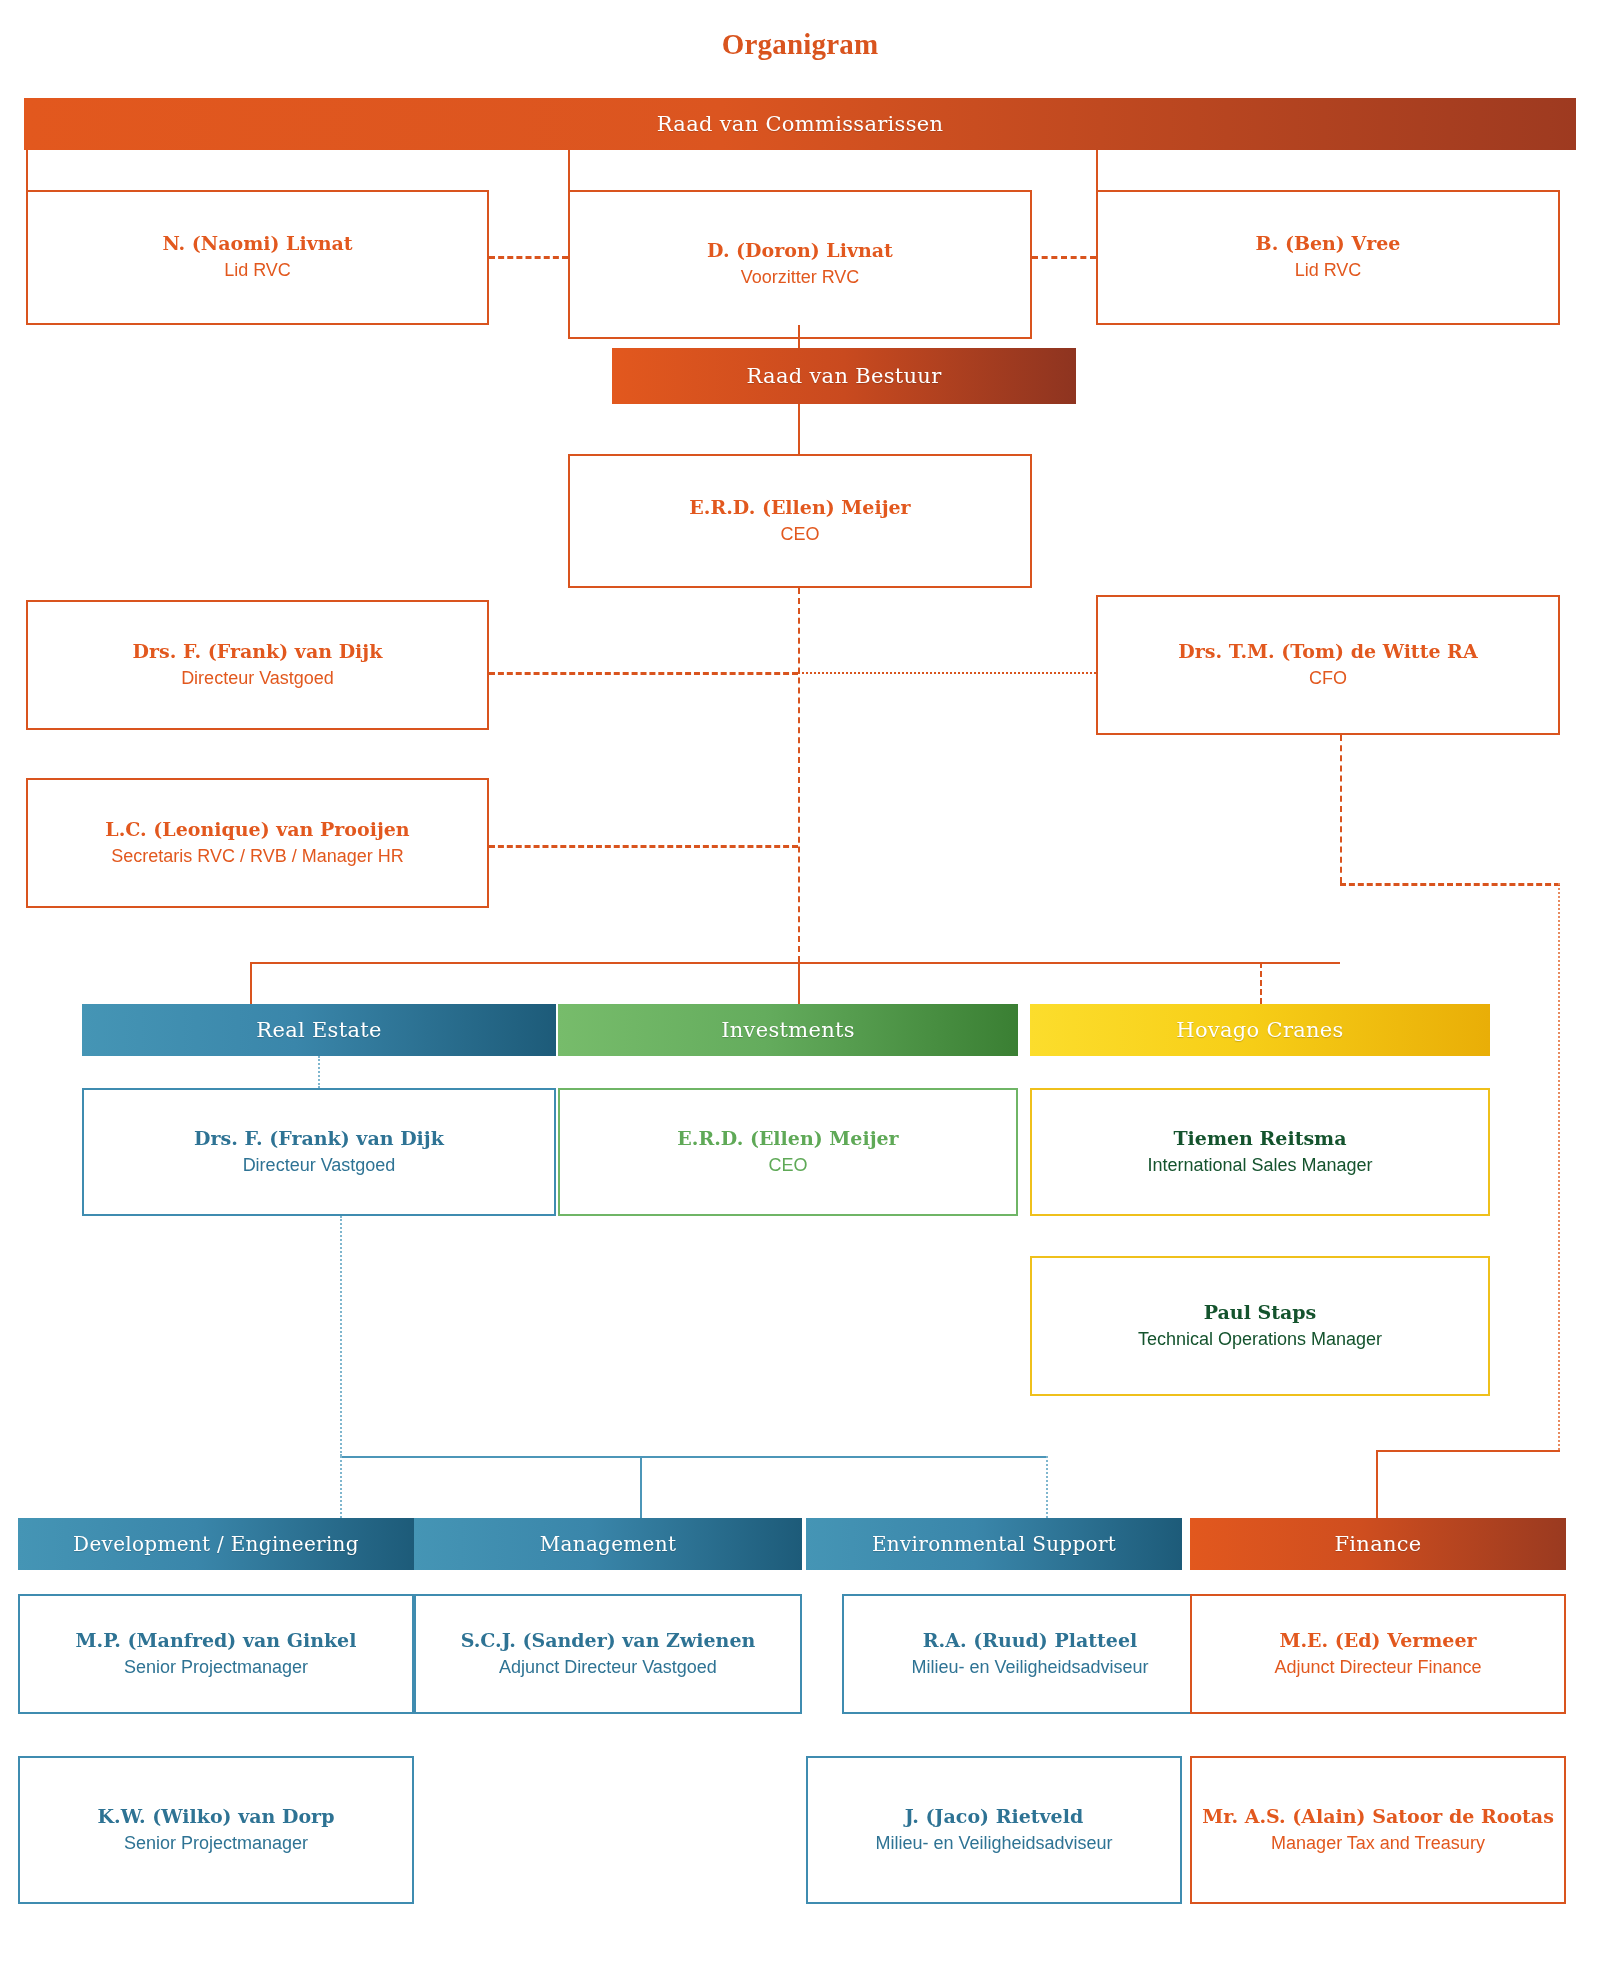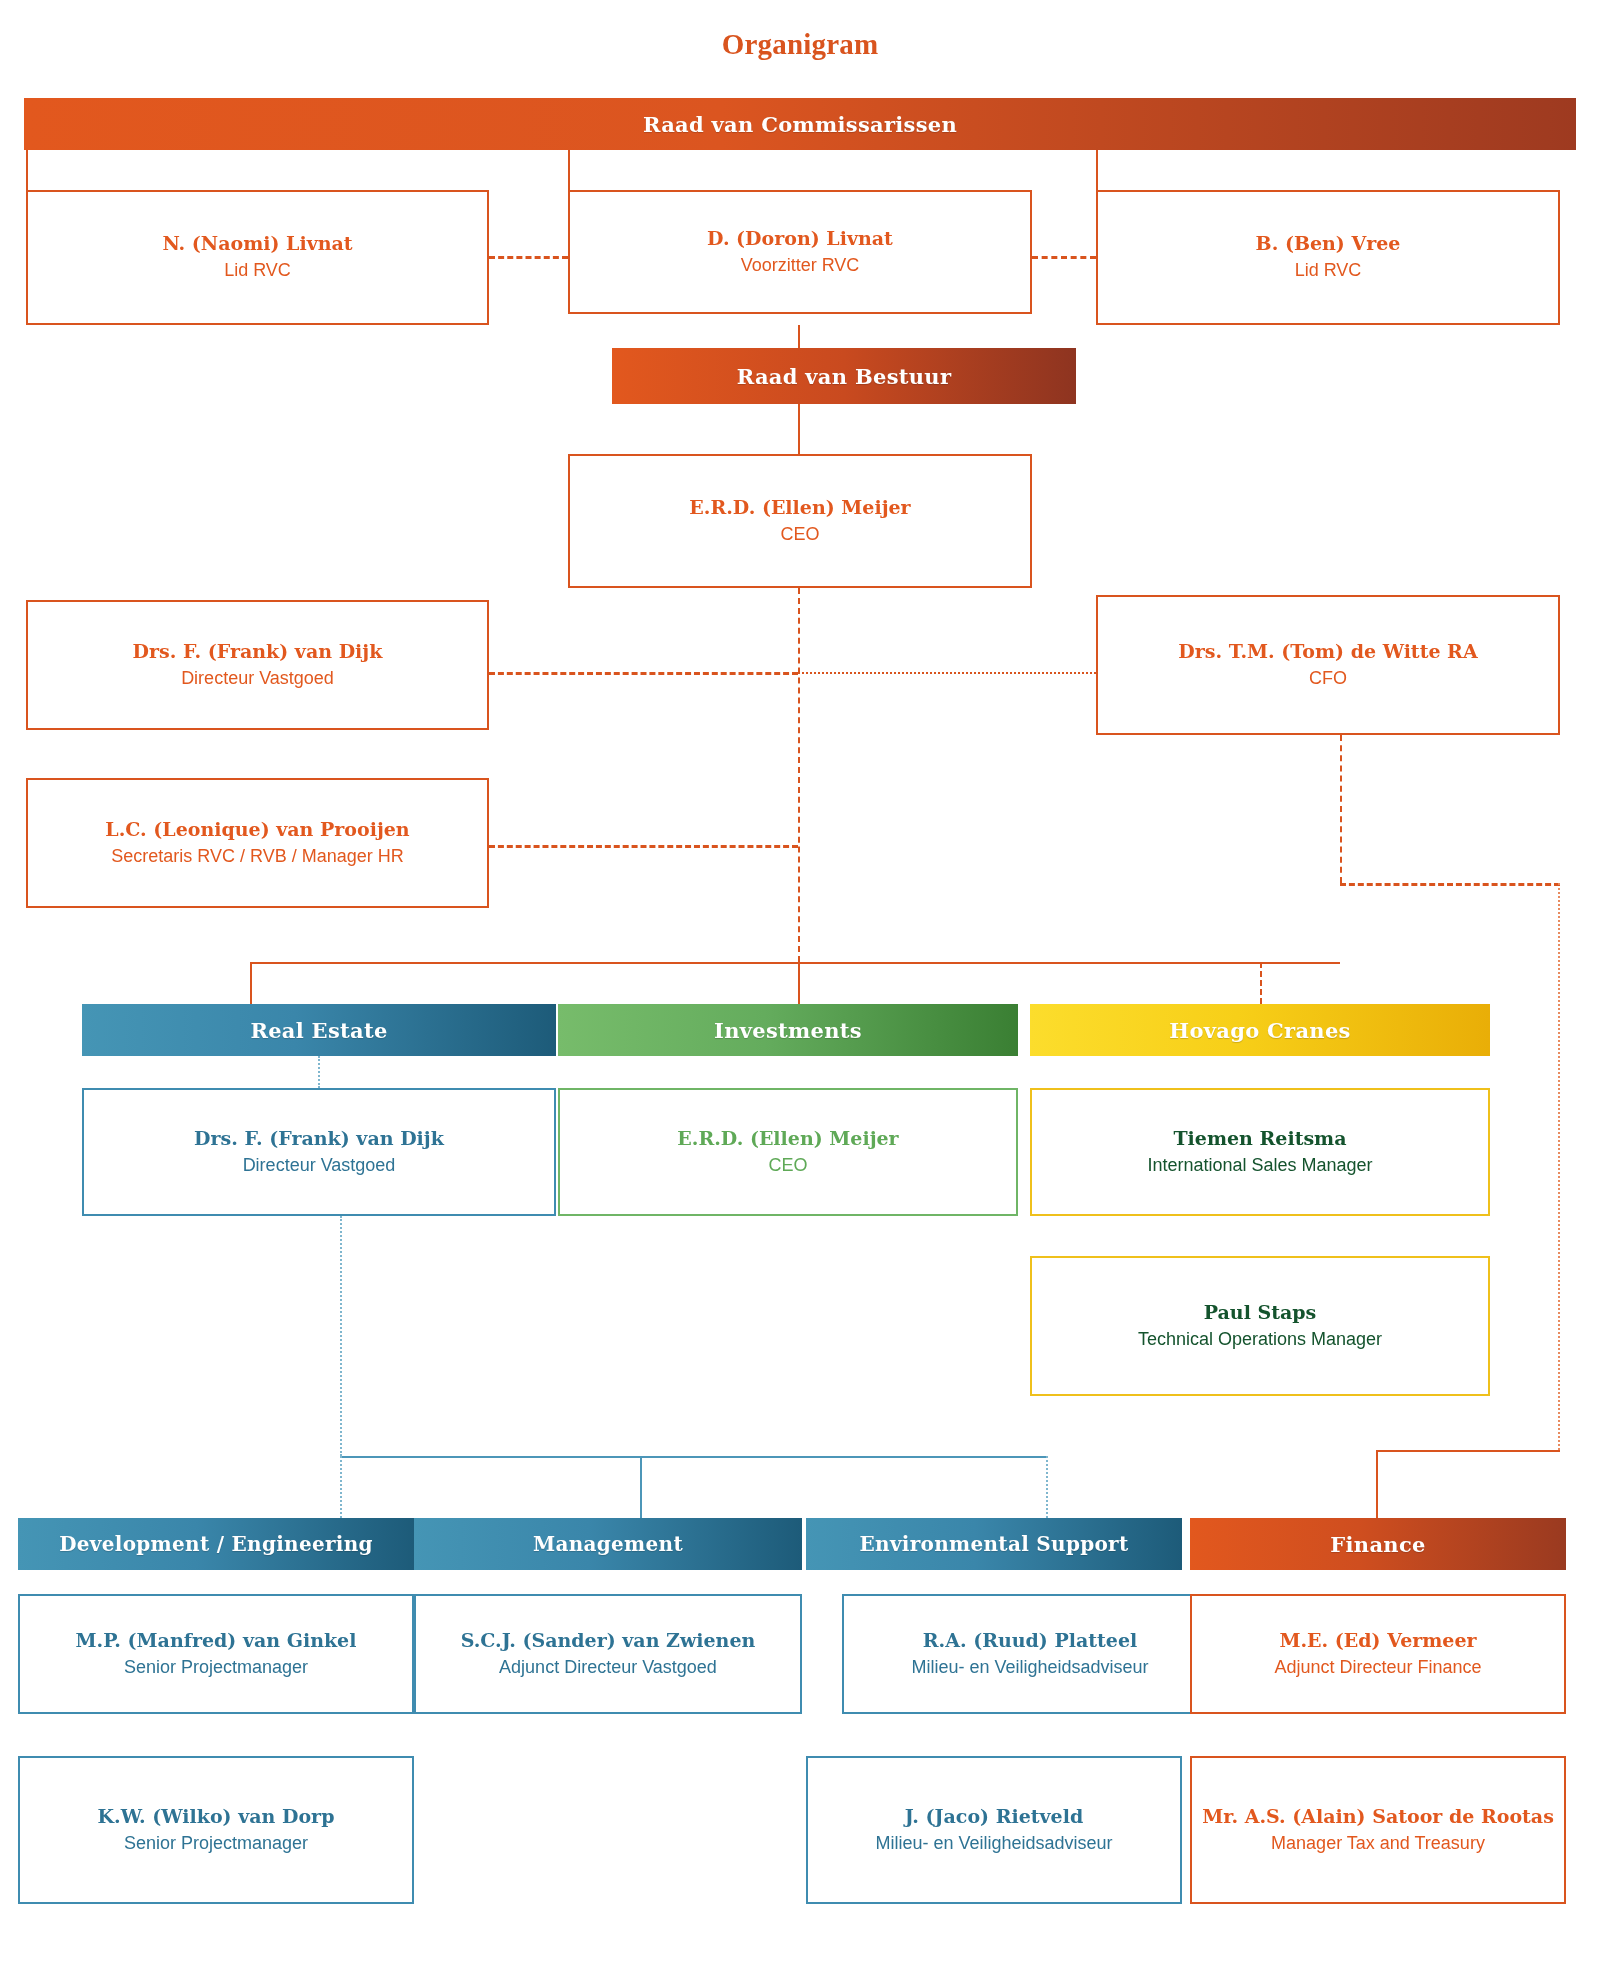--- a/index.html
+++ b/index.html
@@ -24,21 +24,21 @@
     font-size: 29px;
     letter-spacing: .2px;
     font-family: Liberation Serif, serif;
   }
   .bandbox {
     position: absolute;
     display: flex;
     align-items: center;
     justify-content: center;
     color: #ffffff;
-    font-weight: bold;
+    font-weight: normal;
     font-size: 21px;
     letter-spacing: .3px;
     font-family: "DejaVu Serif", serif;
     text-shadow: 0 1px 1px rgba(0,0,0,.18);
   }
   .band-orange { background: linear-gradient(90deg,#E2581E 0%,#DB5520 45%,#9E3A20 100%); }
   .band-orange2{ background: linear-gradient(90deg,#E2581E 0%,#C94A1F 50%,#8E3420 100%); margin-left: 44px; }
   .band-blue   { background: linear-gradient(90deg,#4595B5 0%,#3A86AA 45%,#1D5B79 100%); }
   .band-green  { background: linear-gradient(90deg,#77BC6B 0%,#64AC5D 45%,#3A7F33 100%); }
   .band-yellow { background: linear-gradient(90deg,#FCDD2C 0%,#F7CF18 45%,#E9AE07 100%); }
@@ -101,21 +101,21 @@
   <div class="ln v-solid-o" style="left:568px; top:150px; height:40px;"></div>
   <div class="ln v-solid-o" style="left:1096px; top:150px; height:40px;"></div>
 
   <div class="ln h-dash-o" style="left:489px; top:256px; width:79px;"></div>
   <div class="ln h-dash-o" style="left:1032px; top:256px; width:64px;"></div>
 
   <div class="card" style="left:26px; top:190px; width:463px; height:135px;">
     <div class="nm">N. (Naomi) Livnat</div>
     <div class="rl">Lid RVC</div>
   </div>
-  <div class="card" style="left:568px; top:190px; width:464px; height:124px;">
+  <div class="card" style="left:568px; top:190px; width:464px; height:149px;">
     <div class="nm">D. (Doron) Livnat</div>
     <div class="rl">Voorzitter RVC</div>
   </div>
   <div class="card" style="left:1096px; top:190px; width:464px; height:135px;">
     <div class="nm">B. (Ben) Vree</div>
     <div class="rl">Lid RVC</div>
   </div>
 
   <div class="ln v-solid-o" style="left:798px; top:325px; height:23px;"></div>
   <div class="bandbox band-orange2" style="left:568px; top:348px; width:464px; height:56px;">Raad van Bestuur</div>

